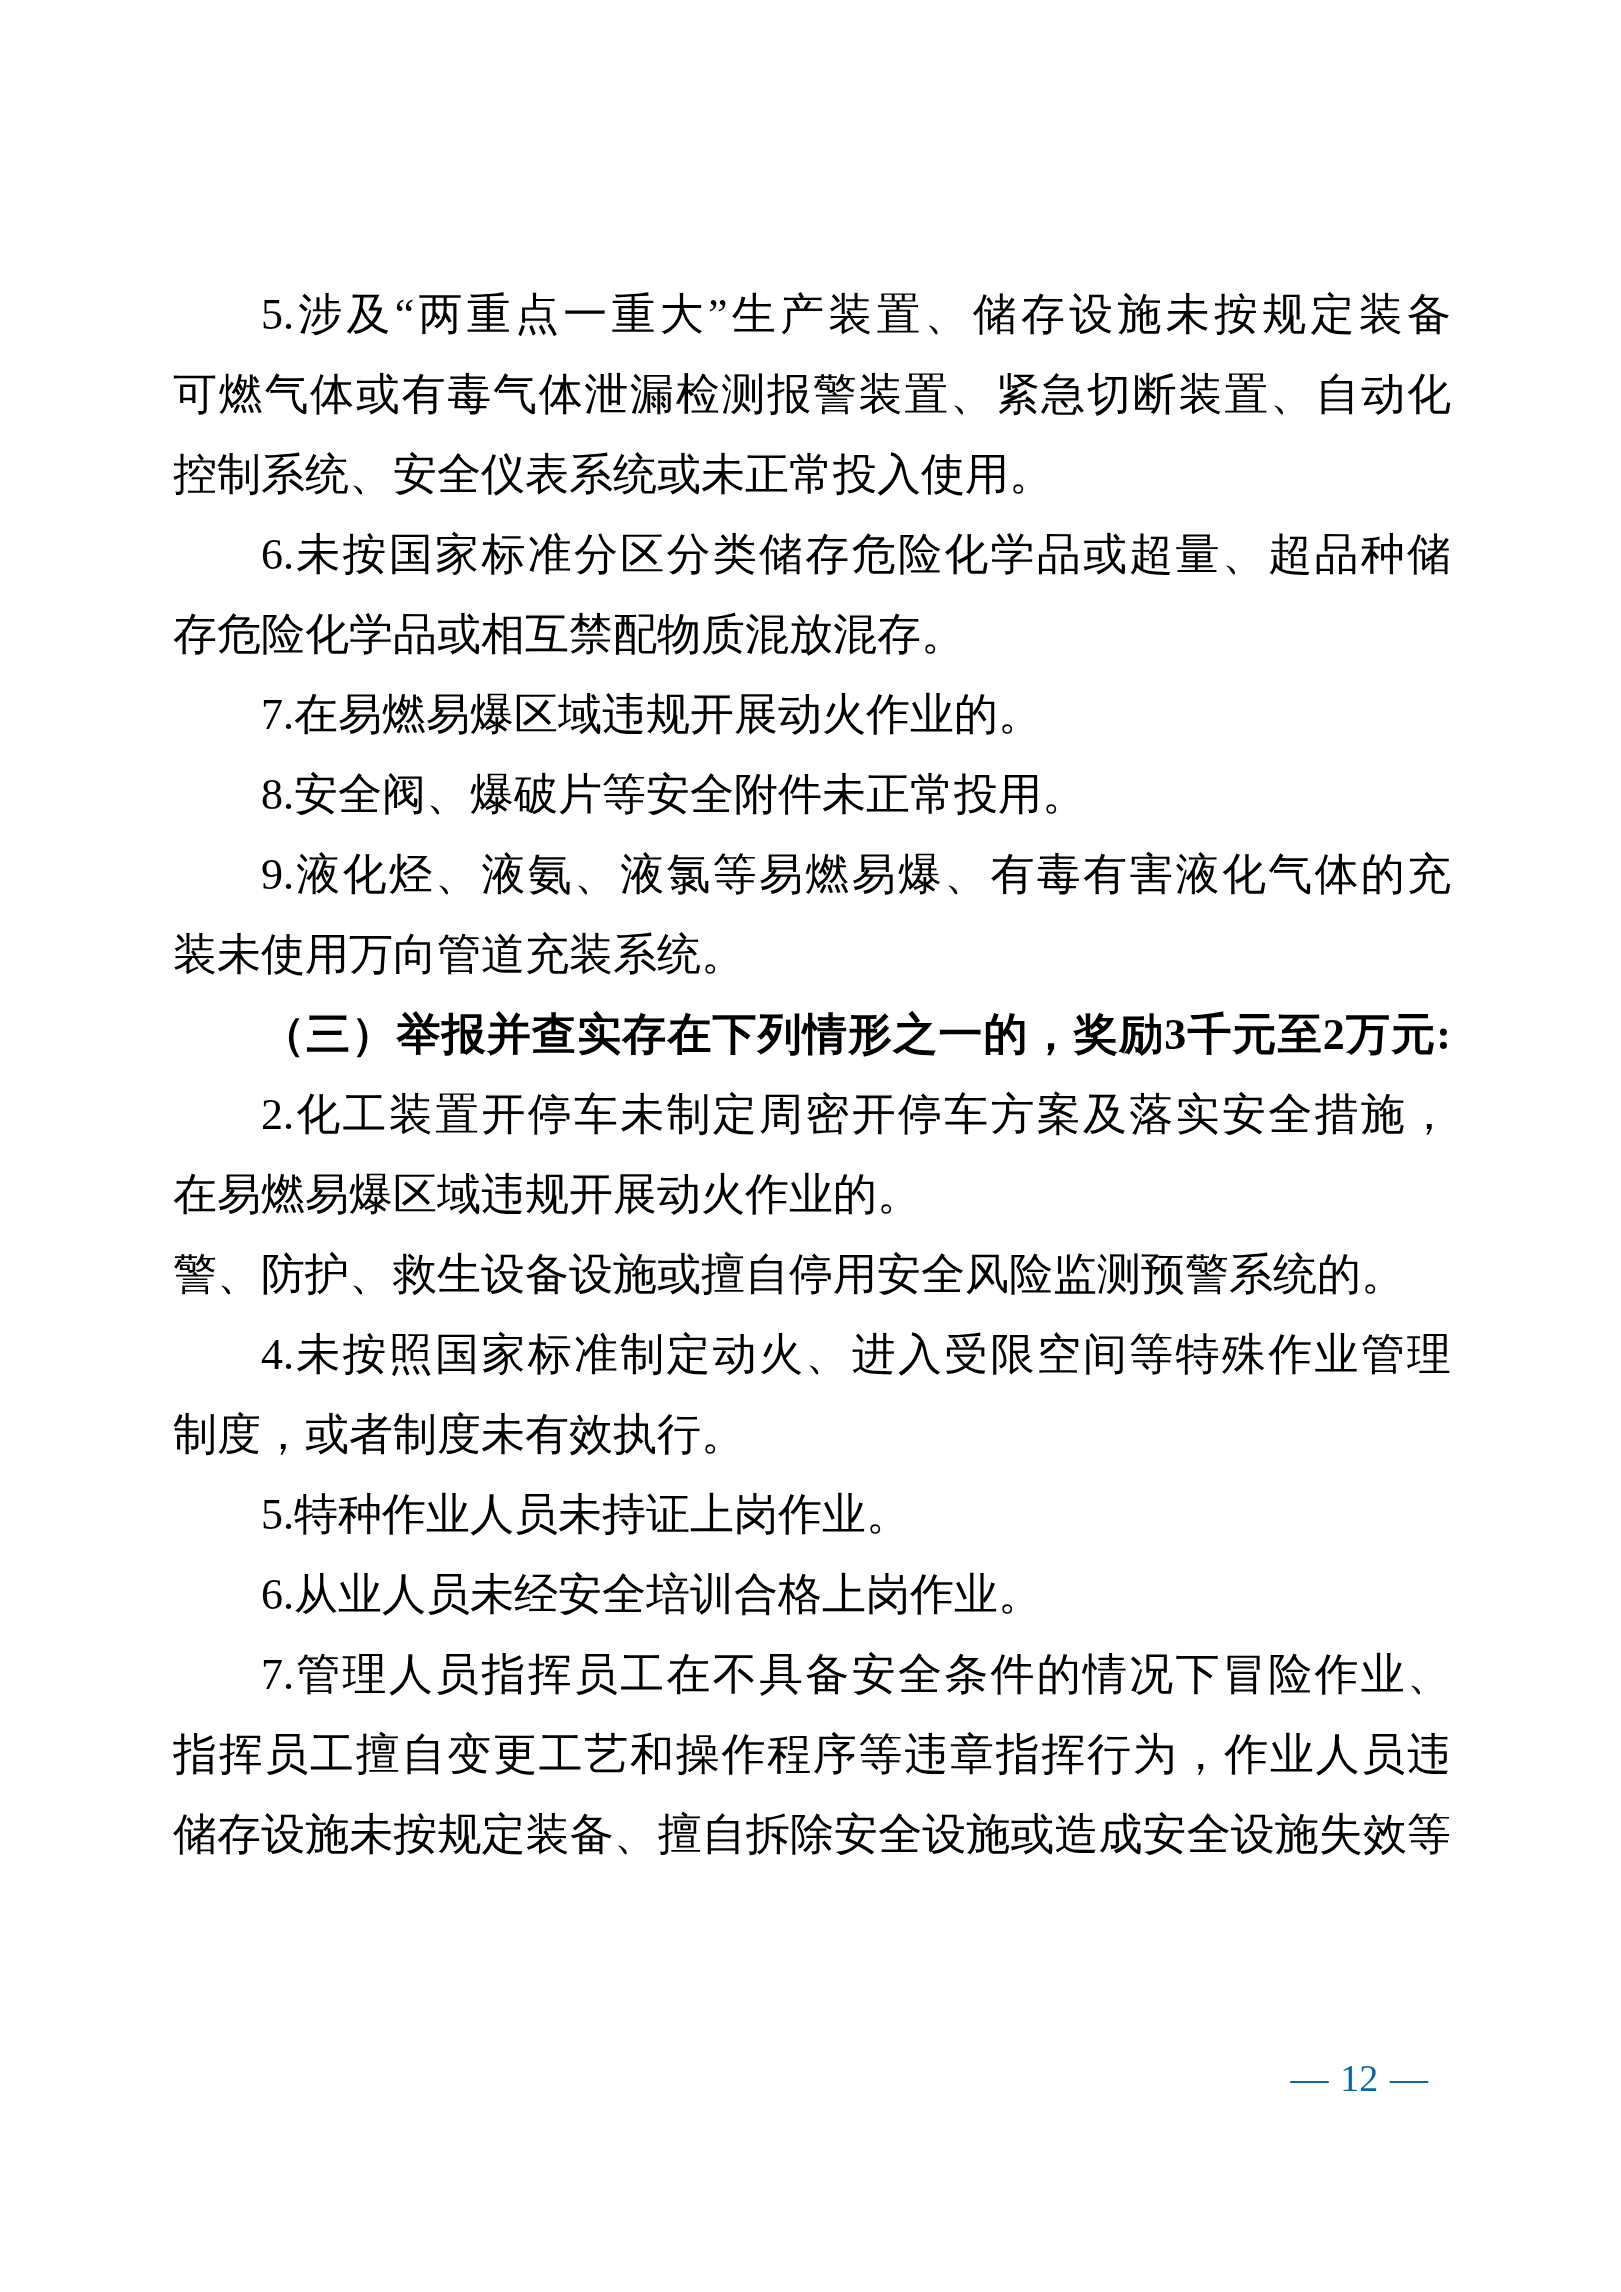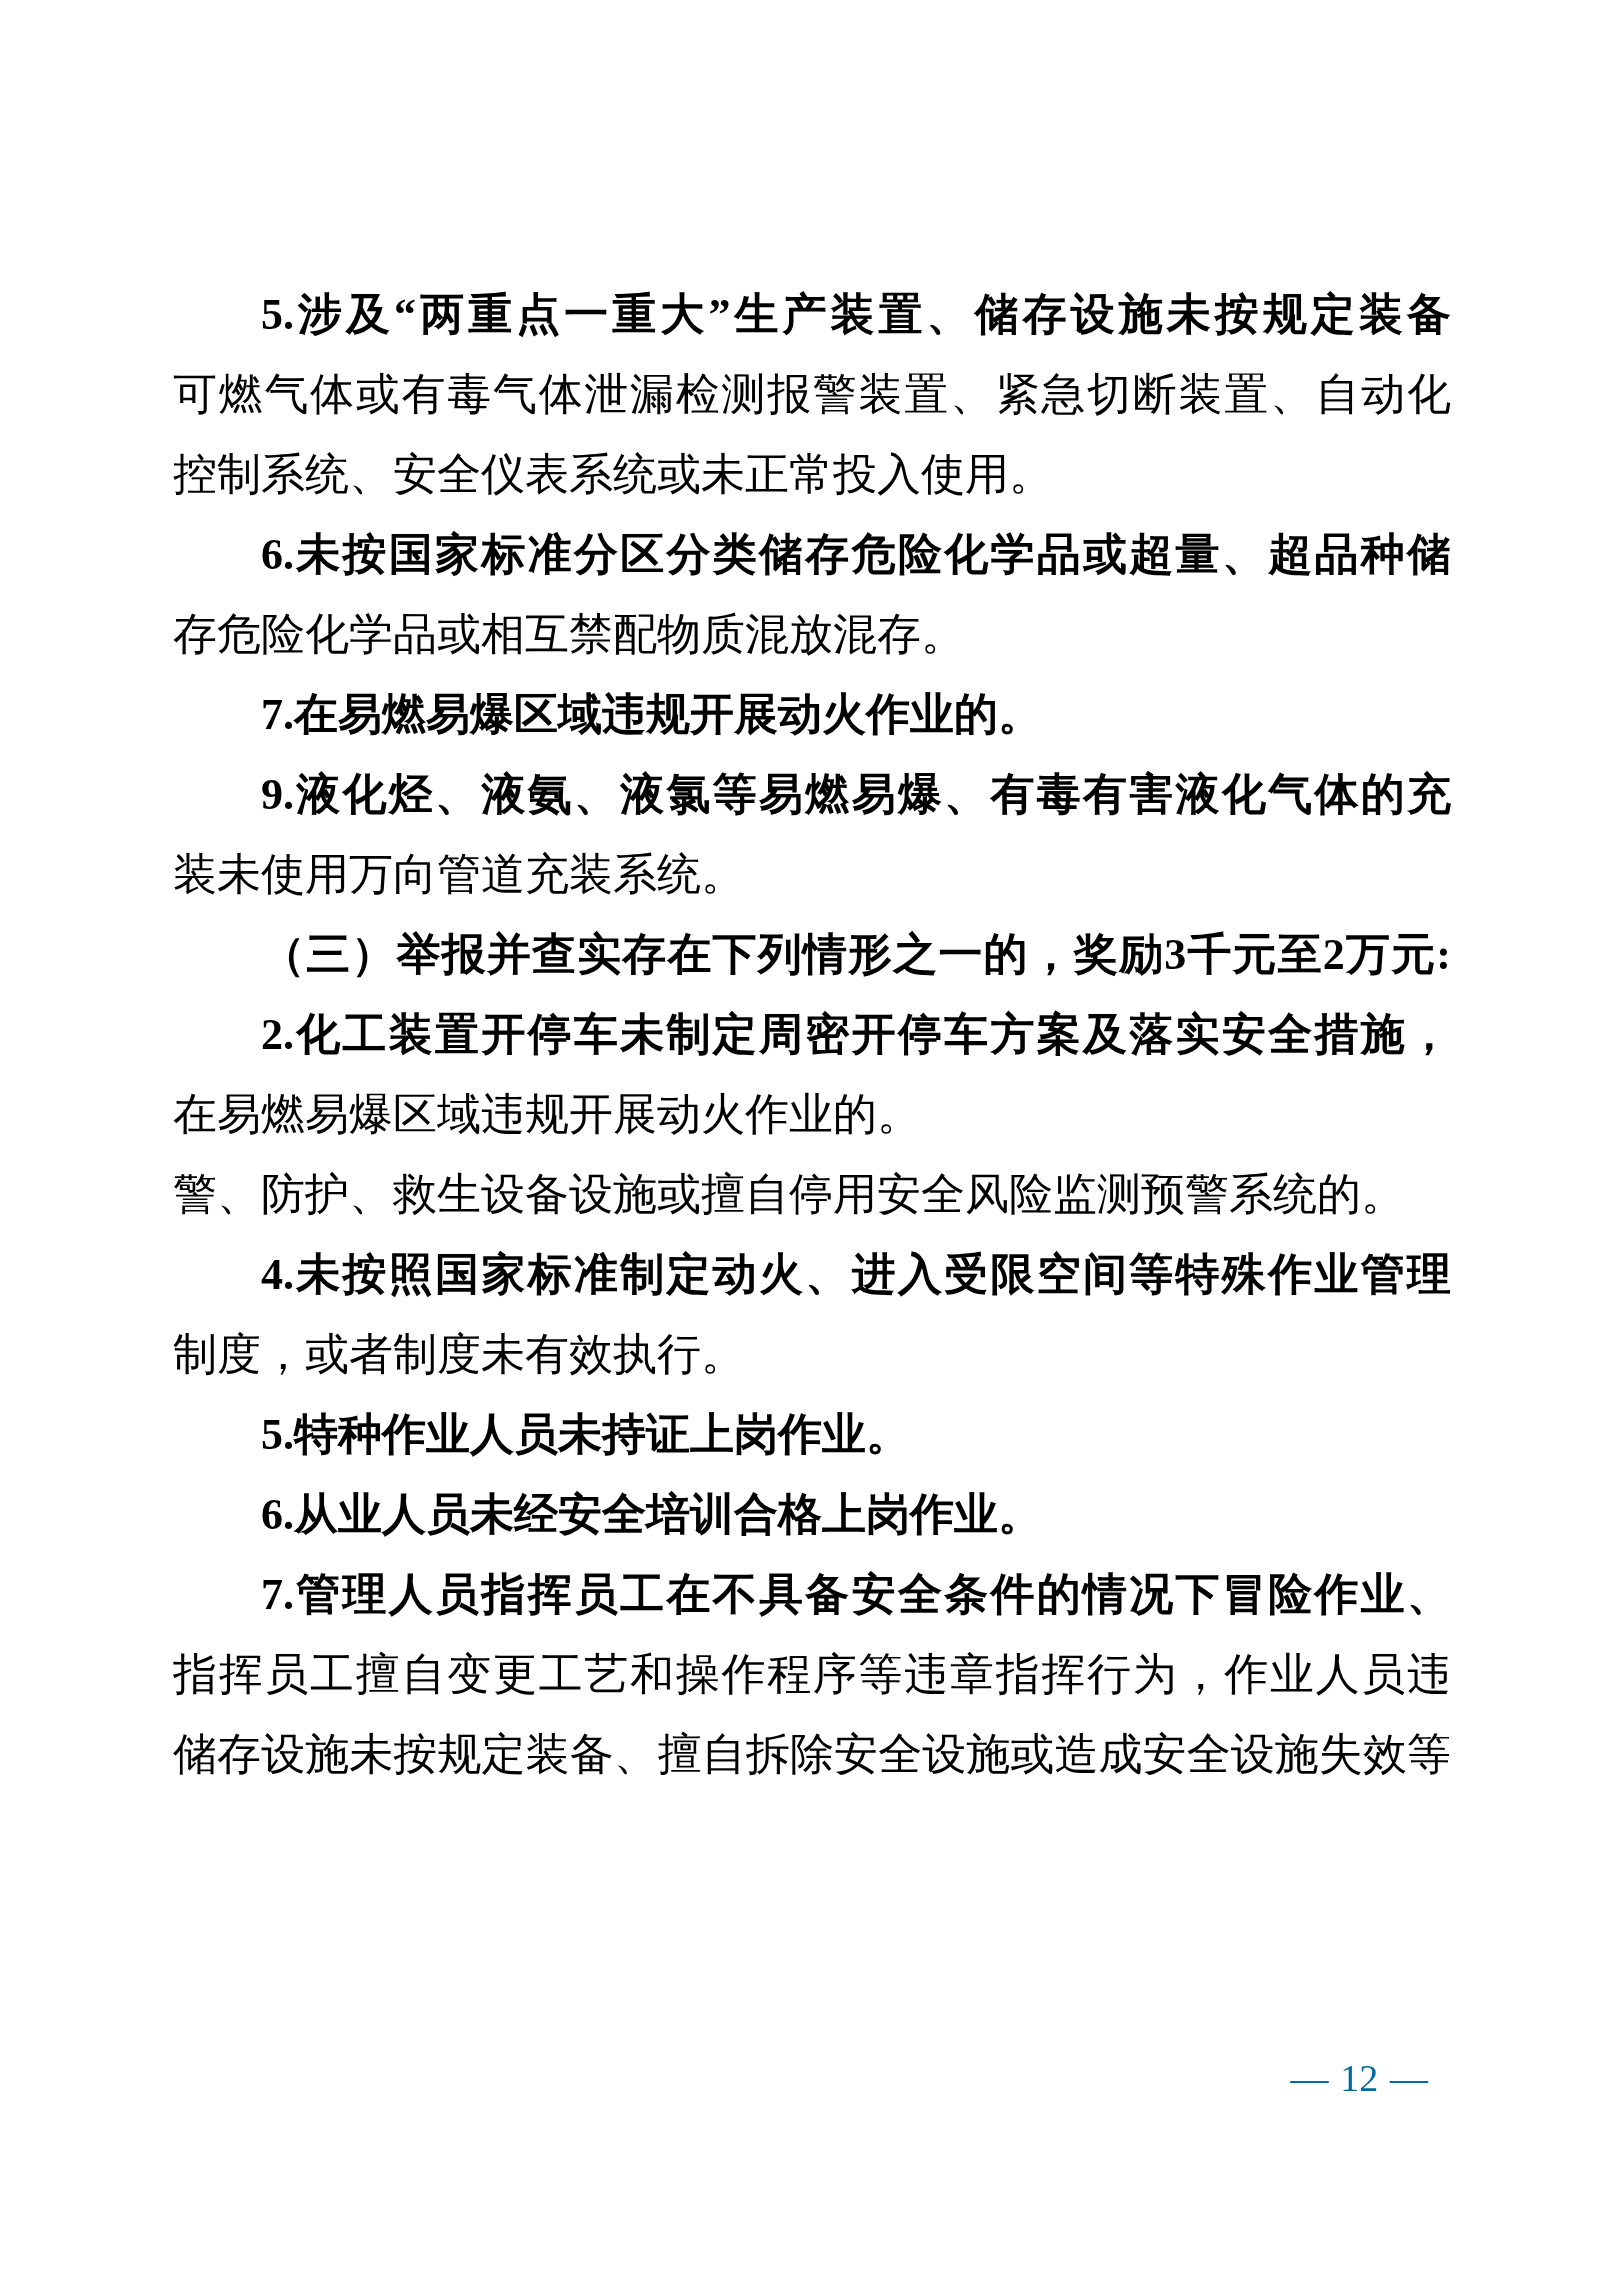--- a/index.html
+++ b/index.html
@@ -23,21 +23,20 @@
     width: 1278px;
     font-size: 44px;
     line-height: 80px;
   }
   .line {
     height: 80px;
     white-space: nowrap;
   }
   .line.ind {
     padding-left: 88px;
-    font-weight: bold;
   }
   .line.just {
     white-space: normal;
     text-align: justify;
     text-align-last: justify;
   }
   .line.heading {
     font-weight: 700;
   }
   .pageno {
@@ -62,20 +61,21 @@
 
     <div class="line ind just">5.涉及“两重点一重大”生产装置、储存设施未按规定装备</div>
     <div class="line just">可燃气体或有毒气体泄漏检测报警装置、紧急切断装置、自动化</div>
     <div class="line">控制系统、安全仪表系统或未正常投入使用。</div>
 
     <div class="line ind just">6.未按国家标准分区分类储存危险化学品或超量、超品种储</div>
     <div class="line">存危险化学品或相互禁配物质混放混存。</div>
 
     <div class="line ind">7.在易燃易爆区域违规开展动火作业的。</div>
 
+    <div class="line ind">8.安全阀、爆破片等安全附件未正常投用。</div>
 
     <div class="line ind just">9.液化烃、液氨、液氯等易燃易爆、有毒有害液化气体的充</div>
     <div class="line">装未使用万向管道充装系统。</div>
 
     <div class="line ind just heading">（三）举报并查实存在下列情形之一的，奖励3千元至2万元:</div>
 
 
     <div class="line ind just">2.化工装置开停车未制定周密开停车方案及落实安全措施，</div>
     <div class="line">在易燃易爆区域违规开展动火作业的。</div>
 

